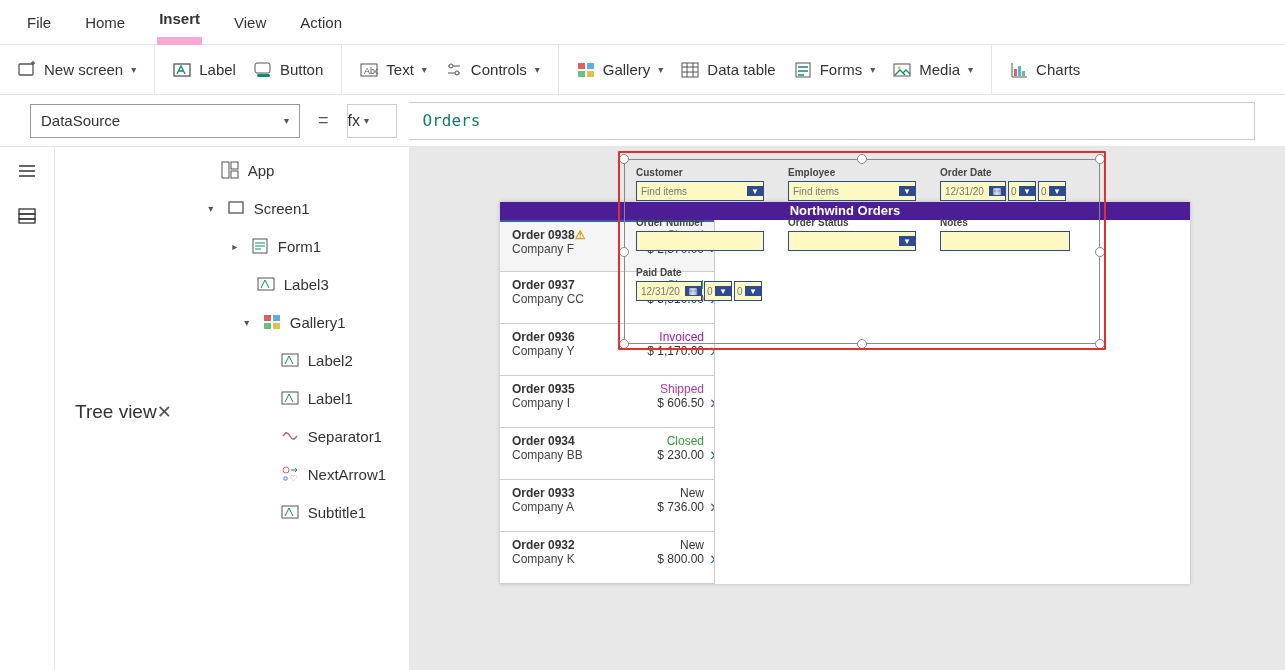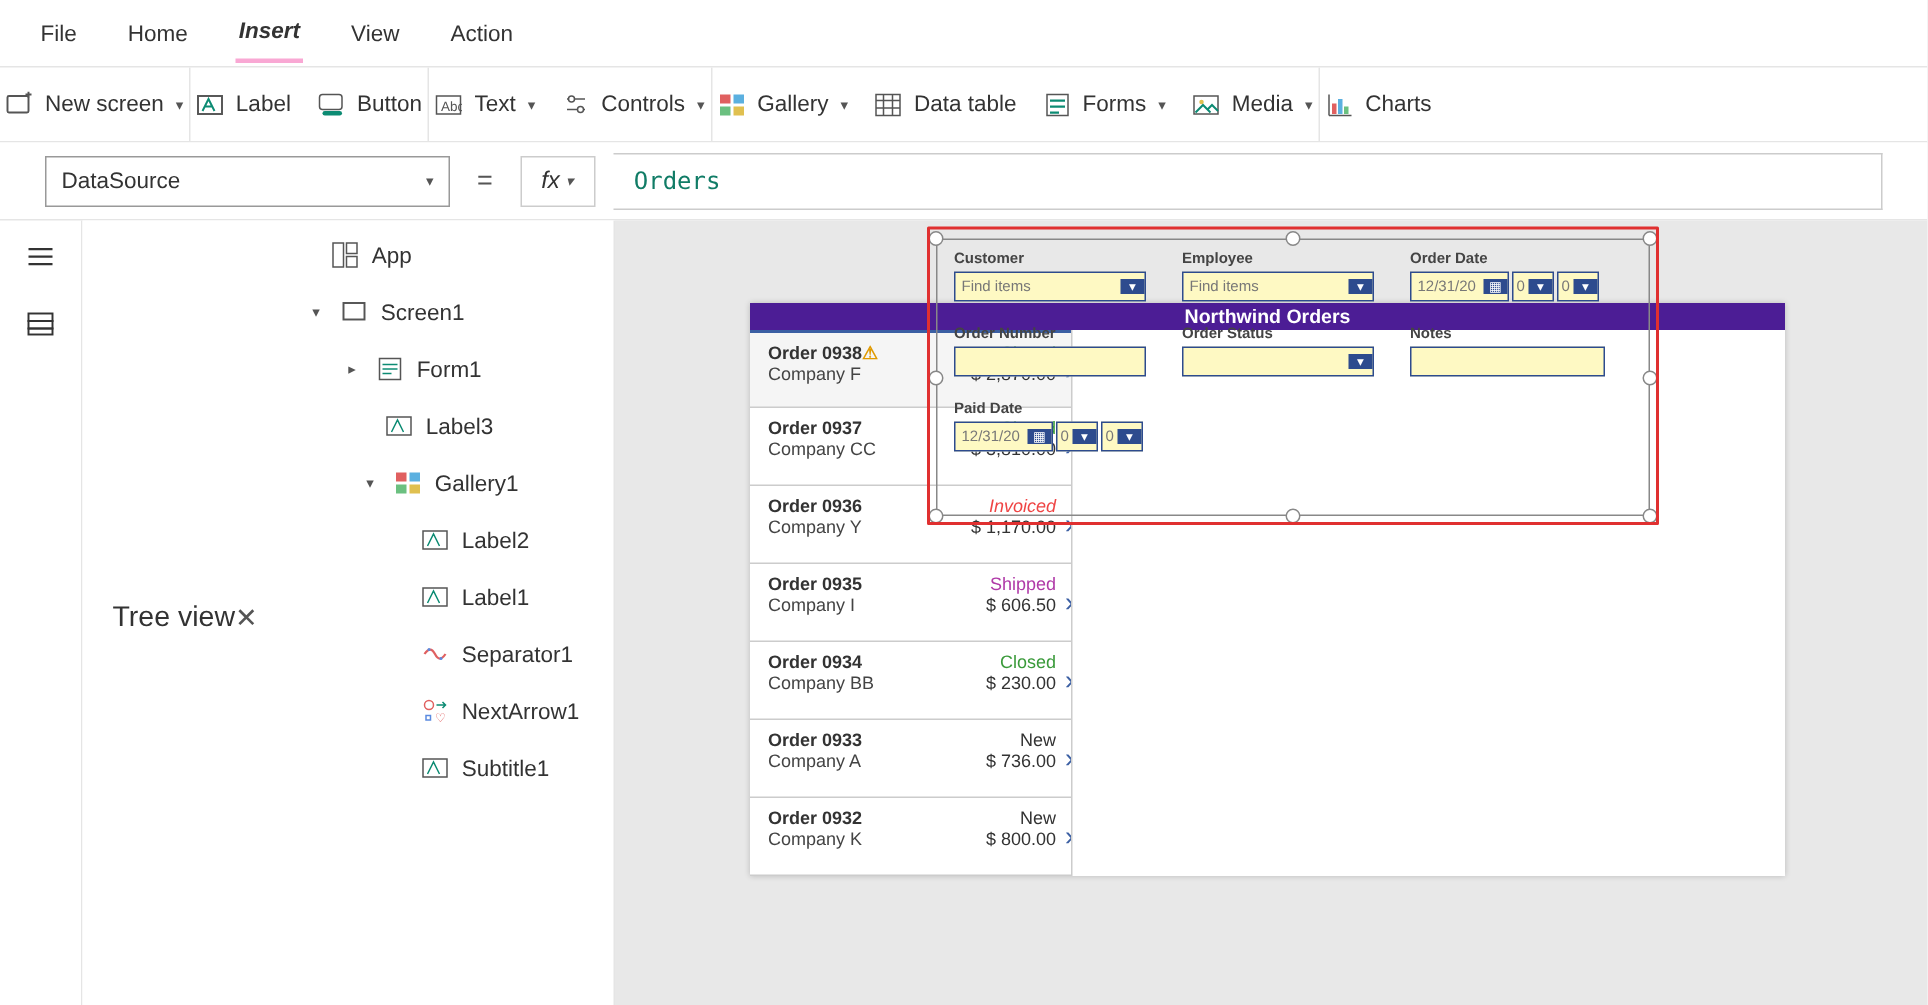--- a/index.html
+++ b/index.html
@@ -1,34 +1,34 @@
 <!DOCTYPE html>
 <html><head>
 <meta charset="utf-8">
 <style>
   * { box-sizing: border-box; margin: 0; padding: 0; font-family: "Segoe UI", Arial, sans-serif; }
   body { width: 1285px; height: 670px; background: #fff; overflow: hidden; color: #333; font-size: 14px; }
 
   
   .menu-bar { display: flex; align-items: center; height: 45px; padding: 0 25px; gap: 30px; border-bottom: 1px solid #e5e5e5; }
   .menu-item { font-size: 15px; color: #333; cursor: pointer; padding: 10px 2px; }
-  .menu-item.active { font-weight: 600; border-bottom: 3px solid #f9a8d4; font-style: italic; }
+  .menu-item.active { font-weight: 600; border-bottom: 8px solid #f9a8d4; }
 
   
   .ribbon { display: flex; align-items: center; height: 50px; border-bottom: 1px solid #e5e5e5; }
-  .ribbon .grp { display: flex; align-items: center; gap: 18px; padding: 0 4px; height: 100%; border-right: 1px solid #e5e5e5; }
+  .ribbon .grp { display: flex; align-items: center; gap: 18px; padding: 0 18px; height: 100%; border-right: 1px solid #e5e5e5; }
   .rb { display: flex; align-items: center; gap: 8px; font-size: 15px; color: #333; cursor: pointer; }
   .chev { font-size: 10px; color: #555; }
   .ico { width: 18px; height: 18px; display: inline-flex; align-items: flex-end; justify-content: center; }
 
   
   .fbar { display: flex; align-items: center; height: 52px; padding: 0 30px; gap: 12px; border-bottom: 1px solid #e5e5e5; background: #fff; }
   .prop-select { width: 270px; height: 34px; border: 1px solid #999; display: flex; align-items: center; justify-content: space-between; padding: 0 10px; font-size: 15px; }
   .eq { font-size: 18px; color: #555; padding: 0 6px; }
-  .fx-box { width: 50px; height: 34px; border: 1px solid #ccc; display: flex; align-items: center; justify-content: center; gap: 4px; font-style: italic; font-family: Georgia, serif; font-size: 16px; }
+  .fx-box { width: 50px; height: 34px; border: 1px solid #ccc; display: flex; align-items: center; justify-content: flex-start; gap: 4px; font-family: Georgia, serif; font-size: 16px; }
   .formula { flex: 1; height: 34px; border: 1px solid #ccc; border-left: none; font-family: Consolas, monospace; font-size: 16px; color: #107c66; padding: 18px 14px; }
 
   
   .main { display: flex; height: calc(670px - 147px); }
 
   
   .rail { width: 55px; border-right: 1px solid #e5e5e5; display: flex; flex-direction: column; align-items: center; padding-top: 14px; gap: 22px; }
 
   
   .tree-pane { width: 355px; border-right: 1px solid #e5e5e5; background: #fff; display: flex; flex-direction: row; }
@@ -47,21 +47,21 @@
   .app-header { height: 18px; background: #4c1d95; color: #fff; font-weight: 700; text-align: center; font-size: 13px; line-height: 18px; }
   .app-body { display: flex; height: calc(100% - 18px); }
   .gallery { width: 215px; border-right: 1px solid #ccc; overflow: hidden; }
   .g-item { padding: 6px 10px 6px 12px; border-bottom: 1px solid #ccc; position: relative; height: 52px; }
   .g-item:first-child { background: #f5f5f5; border-top: 2px solid #3b5fa3; }
   .g-row { display: flex; justify-content: space-between; align-items: center; font-size: 12px; gap: 28px; }
   .g-title { font-weight: 700; }
   .g-sub { color: #444; }
   .g-amt { color: #333; }
   .st-closed { color: #3a9a3a; }
-  .st-invoiced { color: #ef4444; font-style: italic; }
+  .st-invoiced { color: #a21caf; }
   .st-shipped { color: #b03aa8; }
   .st-new { color: #333; }
   .g-chev { position: absolute; right: -2px; top: 50%; transform: translateY(-50%); color: #3b5fa3; font-size: 18px; }
   .warn { color: #e09a00; font-size: 12px; }
 
   .form-area { flex: 1; position: relative; }
 
   
   .sel-wrap { position: absolute; left: 214px; top: 12px; width: 476px; height: 185px; }
   .sel-outer { position: absolute; left: -6px; top: -8px; right: -6px; bottom: -6px; border: 2px solid #e03030; border-radius: 1px; pointer-events: none; }

